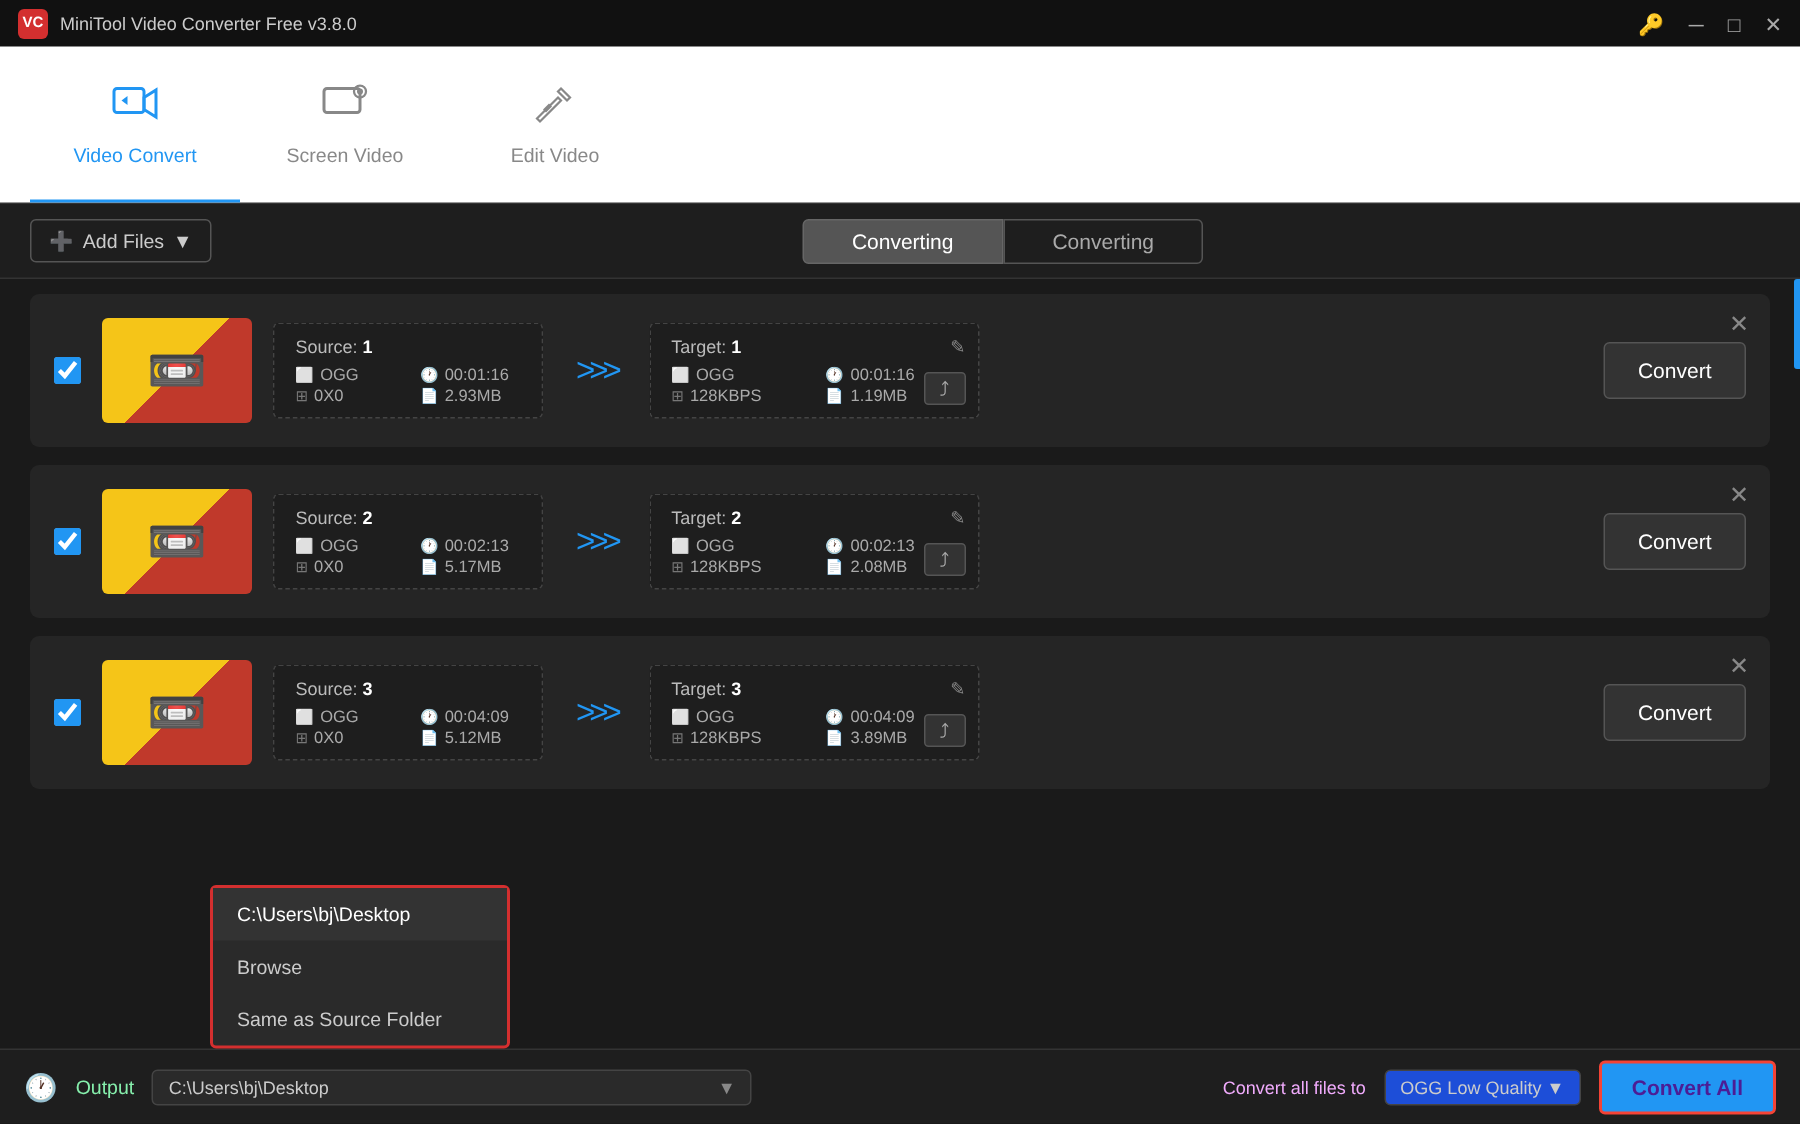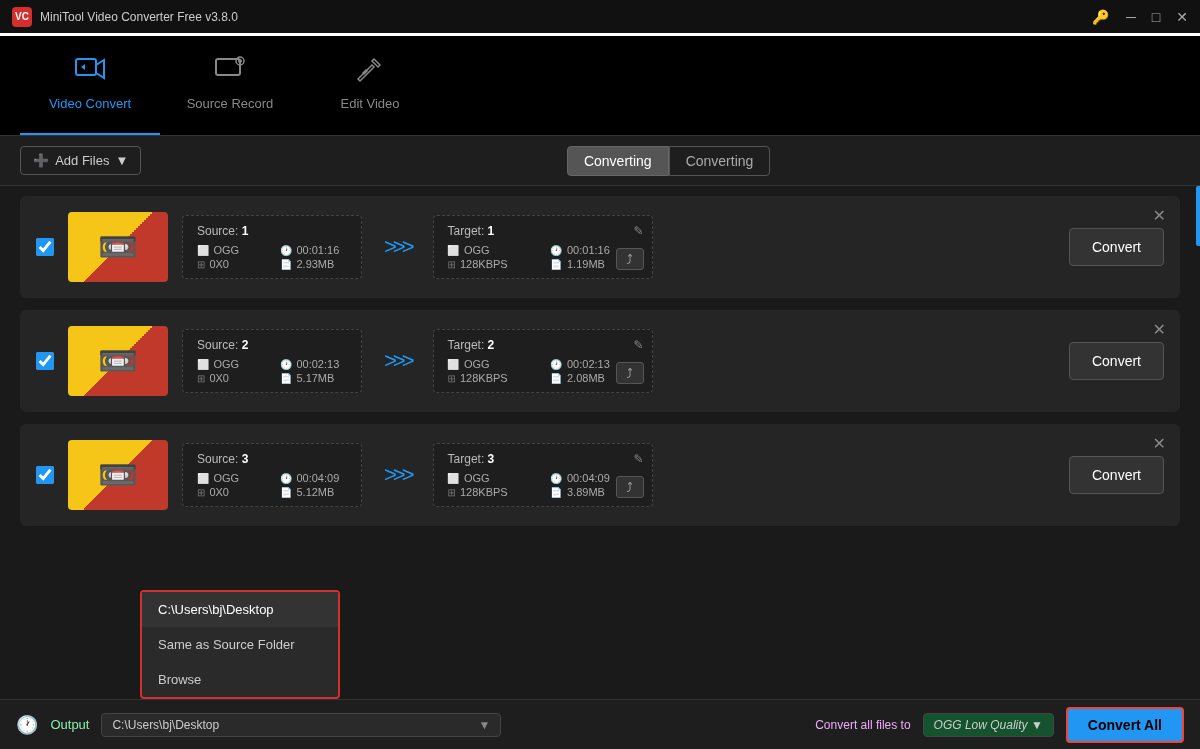--- a/index.html
+++ b/index.html
@@ -13,39 +13,39 @@
       position: relative;
     }
 
     
     .titlebar {
       display: flex;
       align-items: center;
       background: #111;
       height: 36px;
       padding: 0 12px;
-      border-bottom: 3px solid #ffffff;
+      border-bottom: 5px solid #ffffff;
     }
     .titlebar-logo {
       width: 20px; height: 20px;
       background: #d32f2f;
       border-radius: 4px;
       display: flex; align-items: center; justify-content: center;
       font-size: 10px; font-weight: bold; color: white;
       margin-right: 8px;
     }
     .titlebar-title { font-size: 12px; color: #ccc; flex: 1; }
     .titlebar-controls { display: flex; gap: 16px; align-items: center; }
     .titlebar-icon { color: #aaa; font-size: 14px; cursor: pointer; }
     .titlebar-icon.gold { color: #d4a017; }
 
     
     .topnav {
       display: flex;
-      background: #000000;
+      background: #ffffff;
       height: 100px;
       border-bottom: 1px solid #333;
       padding-left: 20px;
     }
     .nav-item {
       display: flex; flex-direction: column; align-items: center; justify-content: center;
       width: 140px; cursor: pointer; gap: 6px;
       border-bottom: 2px solid transparent;
       padding-bottom: 4px;
     }
@@ -68,21 +68,21 @@
       display: flex; align-items: center; gap: 6px;
       background: transparent;
       border: 1px solid #555;
       color: #ccc; font-size: 13px;
       padding: 6px 12px; border-radius: 4px; cursor: pointer;
     }
     .tab-group {
       display: flex; margin: auto; 
     }
     .tab-btn {
-      padding: 6px 16px;
+      padding: 6px 32px;
       font-size: 14px; font-weight: 500;
       cursor: pointer; border: 1px solid #555;
       background: transparent; color: #aaa;
     }
     .tab-btn.active { background: #555; color: #fff; border-color: #666; }
     .tab-btn:first-child { border-radius: 4px 0 0 4px; }
     .tab-btn:last-child { border-radius: 0 4px 4px 0; }
 
     
     .content {
@@ -177,27 +177,27 @@
     .output-path {
       flex: 1; max-width: 400px;
       background: #2a2a2a; border: 1px solid #444;
       border-radius: 4px; padding: 4px 10px;
       font-size: 12px; color: #ccc;
       display: flex; align-items: center; justify-content: space-between;
     }
     .output-path-chevron { color: #888; font-size: 12px; }
     .convert-all-label { font-size: 12px; color: #f0abfc; margin-left: auto; }
     .format-select {
-      background: #14532d; border: 1px solid #444;
+      background: #1d4ed8; border: 1px solid #444;
       color: #ccc; font-size: 12px; padding: 4px 10px;
-      border-radius: 4px; cursor: pointer; font-style: italic;
+      border-radius: 4px; cursor: pointer;
     }
     .convert-all-btn {
       background: #2196f3; border: 2px solid #f44336;
-      color: #000000; font-size: 14px; font-weight: 600;
+      color: #4c1d95; font-size: 14px; font-weight: 600;
       padding: 8px 20px; border-radius: 4px; cursor: pointer;
     }
 
     
     .dropdown-popup {
       position: absolute;
       bottom: 50px;
       left: 140px;
       background: #2a2a2a;
       border: 2px solid #d32f2f;
@@ -251,21 +251,21 @@
     <span class="nav-label">Video Convert</span>
   </div>
   <div class="nav-item">
     <span class="nav-icon">
       <svg width="32" height="28" viewBox="0 0 32 28" fill="none">
         <rect x="2" y="4" width="24" height="16" rx="2" stroke="#888" stroke-width="2" fill="none"></rect>
         <circle cx="26" cy="6" r="4" stroke="#888" stroke-width="1.5" fill="none"></circle>
         <circle cx="26" cy="6" r="2" fill="#888"></circle>
       </svg>
     </span>
-    <span class="nav-label">Source Record</span>
+    <span class="nav-label">Screen Video</span>
   </div>
   <div class="nav-item">
     <span class="nav-icon">
       <svg width="32" height="28" viewBox="0 0 32 28" fill="none">
         <path d="M6 22L4 24l2 2 14-14-2-2L6 22z" stroke="#888" stroke-width="1.5" fill="none"></path>
         <path d="M20 4l6 6-2 2-6-6 2-2z" stroke="#888" stroke-width="1.5" fill="none"></path>
         <path d="M8 18l4-4 2 2-4 4-2-2z" fill="#888"></path>
       </svg>
     </span>
     <span class="nav-label">Edit Video</span>
@@ -463,22 +463,22 @@
       </div>
       <div class="browse-btn">⤴</div>
     </div>
     <button class="convert-btn">Convert</button>
   </div>
 
 </div>
 
 <div class="dropdown-popup">
   <div class="dropdown-item selected">C:\Users\bj\Desktop</div>
+  <div class="dropdown-item">Browse</div>
   <div class="dropdown-item">Same as Source Folder</div>
-  <div class="dropdown-item">Browse</div>
 </div>
 
 <div class="right-edge"></div>
 
 <div class="bottombar">
   <span class="output-icon">🕐</span>
   <span class="output-label">Output</span>
   <div class="output-path">
     <span>C:\Users\bj\Desktop</span>
     <span class="output-path-chevron">▼</span>

